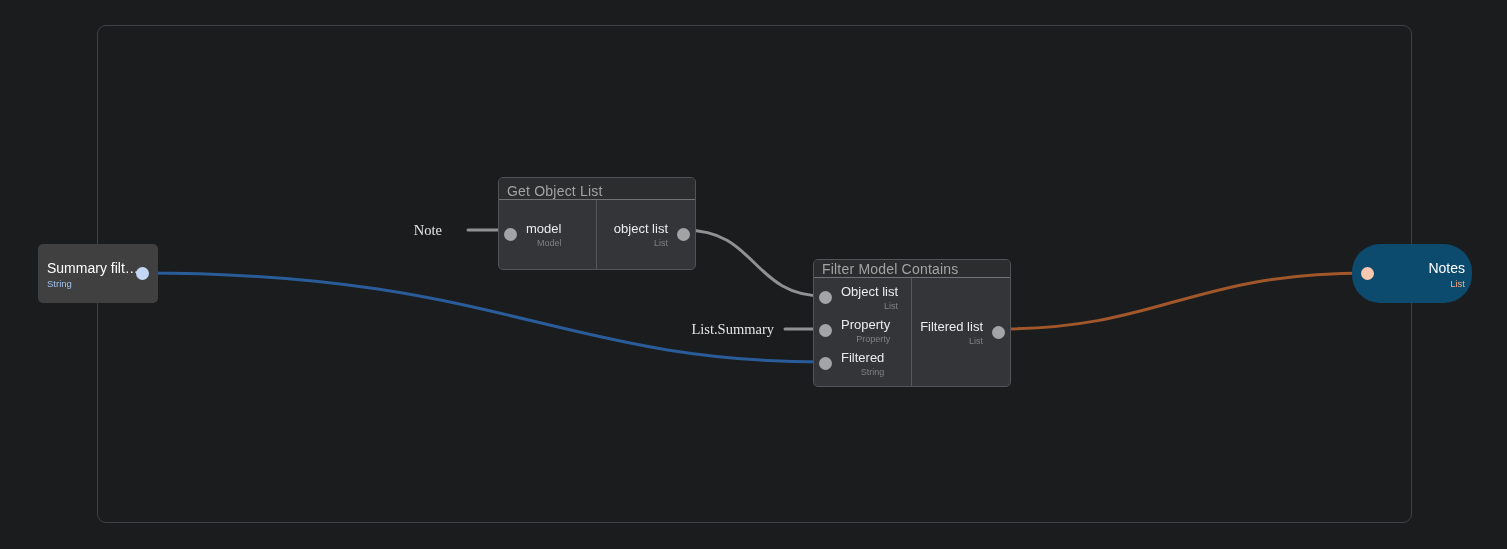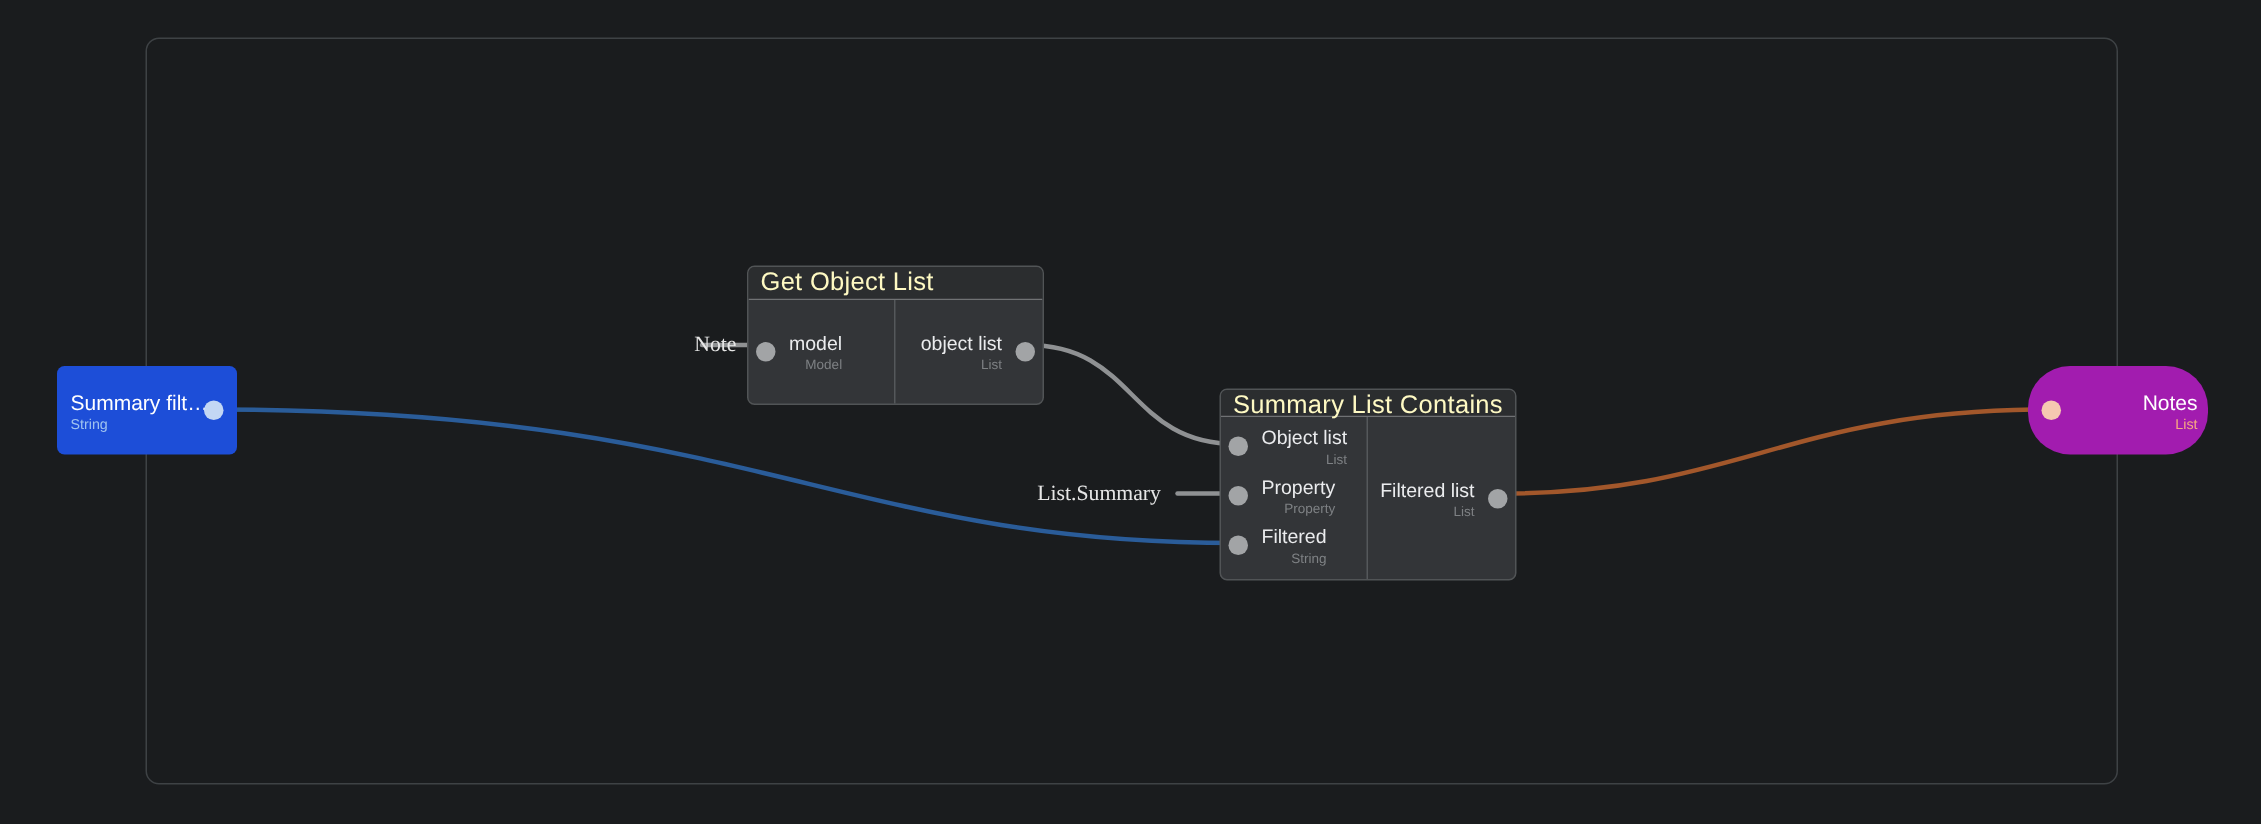--- a/index.html
+++ b/index.html
@@ -19,22 +19,22 @@
   
   .op-node{
     position:absolute;box-sizing:border-box;z-index:2;
     background:#333538;border:1px solid #515456;border-radius:5px;
     display:flex;flex-direction:column;
   }
   .op-header{
     box-sizing:border-box;flex:0 0 auto;
     background:#2b2d2f;border-bottom:1px solid #707274;
     border-radius:4px 4px 0 0;
-    display:flex;align-items:flex-start;padding:0 8px;
-    color:#fef9c3;font-size:17px;letter-spacing:.2px;
+    display:flex;align-items:flex-end;padding:0 8px;
+    color:#a3a3a3;font-size:14px;letter-spacing:.2px;
   }
   .op-body{flex:1 1 auto;display:flex;}
   .col{box-sizing:border-box;width:50%;display:flex;flex-direction:column;justify-content:center;}
   .col.in{border-right:1px solid #55585b;}
   .row{display:flex;align-items:center;}
   .row.in{padding-left:5px;}
   .row.out{flex-direction:row-reverse;padding-right:5px;}
   .port{
     width:13px;height:13px;border-radius:50%;background:#a2a4a6;flex:0 0 auto;
   }
@@ -44,37 +44,37 @@
   .row.out .lblstack{align-items:flex-end;}
   .plabel{color:#ebecee;font-size:13px;line-height:15px;}
   .ptype{color:#7e8184;font-size:9px;line-height:10px;margin-top:2px;}
 
   
   .val-node{
     position:absolute;box-sizing:border-box;z-index:2;border-radius:5px;
     width:120px;height:59px;
   }
   .val-node .port{position:absolute;top:23px;}
-  .summary-node{left:38px;top:244px;background:#1d4ed8;}
+  .summary-node{left:38px;top:244px;background:#404040;}
   .summary-node .port{left:98px;background:#c3d7f4;}
   .summary-node .lblstack{position:absolute;left:9px;top:16px;align-items:flex-start;}
-  .notes-node{left:1352px;top:244px;background:#a21caf;border-radius:28px;}
+  .notes-node{left:1352px;top:244px;background:#0c4a6e;border-radius:28px;}
   .notes-node .port{left:9px;background:#f6c8b1;}
   .notes-node .lblstack{position:absolute;right:7px;top:16px;align-items:flex-end;}
   .vlabel{color:#ffffff;font-size:14px;line-height:16px;}
   .vtype-blue{color:#9fc2ef;font-size:9.5px;line-height:11px;margin-top:2px;}
   .vtype-orange{color:#f7a981;font-size:9.5px;line-height:11px;margin-top:2px;}
 
   
   .wire-label{
     position:absolute;z-index:2;
     font-family:"Liberation Serif",serif;font-size:14.5px;color:#e6e6e6;
     white-space:nowrap;
   }
-  .note-label{top:222px;right:1016px;margin-left:38px;}
+  .note-label{top:222px;right:1065px;margin-left:38px;}
   .note-summary-label{top:321px;right:733px;}
 
   
   .get-object-list{left:498px;top:177px;width:198px;height:93px;}
   .get-object-list .op-header{height:22px;}
   .filter-list-contains{left:813px;top:259px;width:198px;height:128px;}
   .filter-list-contains .op-header{height:18px;}
   .filter-list-contains .col.in{justify-content:flex-start;padding-top:3px;}
   .filter-list-contains .row.in{height:33px;}
 </style>
@@ -122,21 +122,21 @@
             <span class="plabel">object list</span>
             <span class="ptype">List</span>
           </div>
         </div>
       </div>
     </div>
   </div>
 
   <div class="op-node filter-list-contains">
     <div class="op-header">
-      <span>Summary List Contains</span>
+      <span>Filter Model Contains</span>
     </div>
     <div class="op-body">
       <div class="col in">
         <div class="row in">
           <div class="port"></div>
           <div class="lblstack">
             <span class="plabel">Object list</span>
             <span class="ptype">List</span>
           </div>
         </div>

